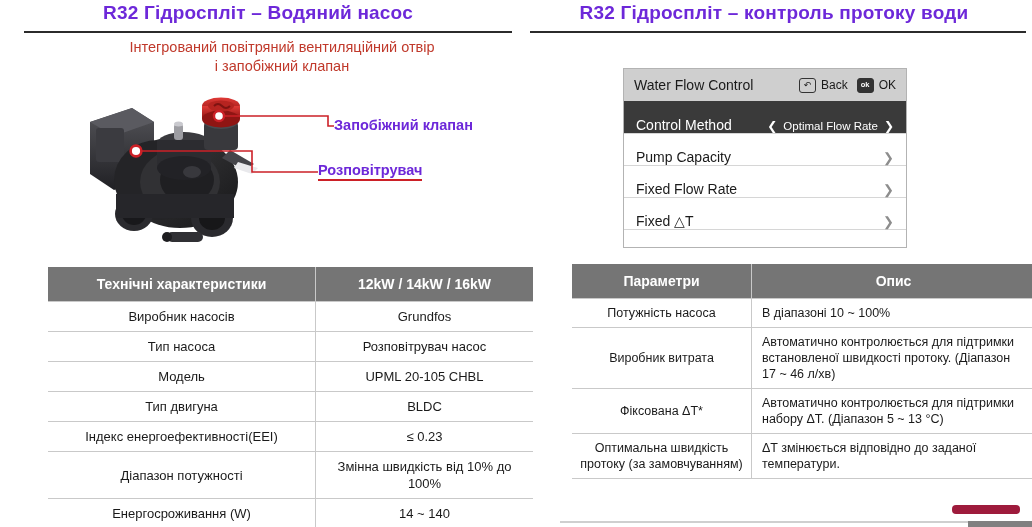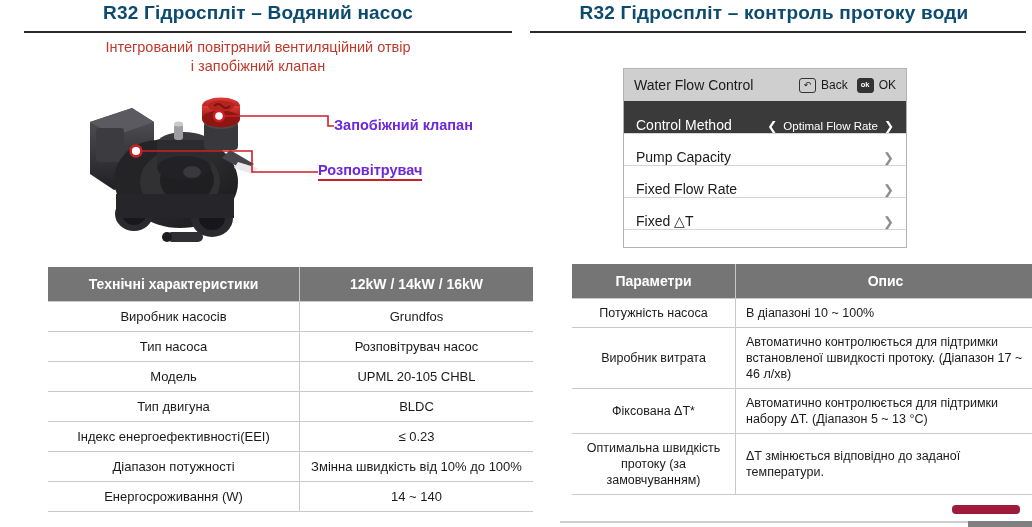--- a/index.html
+++ b/index.html
@@ -17,40 +17,41 @@
   .panel-left  { left: 0;   width: 516px; }
   .panel-right { left: 516px; width: 516px; }
 
   .slide-title {
     position: absolute;
     top: 2px;
     width: 100%;
     text-align: center;
     font-size: 19px;
     font-weight: bold;
-    color: #0c4a6e;
+    color: #6d28d9;
     letter-spacing: .2px;
     white-space: nowrap;
   }
   .title-rule {
     position: absolute;
     height: 2px;
     background: #2b2b2b;
     top: 31px;
   }
   .panel-left .title-rule  { left: 24px; right: 4px; }
   .panel-right .title-rule { left: 14px; right: 6px; }
 
   .subtitle {
     position: absolute;
     top: 38px; left: 0; width: 100%;
     text-align: center;
     font-size: 14.5px;
     line-height: 19px;
     color: #c0392b;
+    padding-left: 24px;
   }
 
   
   .pump-art { position: absolute; left: 62px; top: 82px; width: 225px; height: 175px; }
 
   
   .callout-label {
     position: absolute;
     font-size: 14.5px;
     font-weight: bold;
@@ -69,21 +70,21 @@
     position: absolute;
     border-collapse: collapse;
     table-layout: fixed;
     font-size: 13px;
   }
   .spec-table th {
     background: #757575;
     color: #ffffff;
     font-weight: bold;
     font-size: 14px;
-    padding: 9px 4px;
+    padding: 9px 12px;
     text-align: center;
     border: none;
   }
   .spec-table td {
     border-top: 1px solid #c9c9c9;
     border-bottom: 1px solid #c9c9c9;
     padding: 6px 8px;
     vertical-align: middle;
     line-height: 17px;
   }

